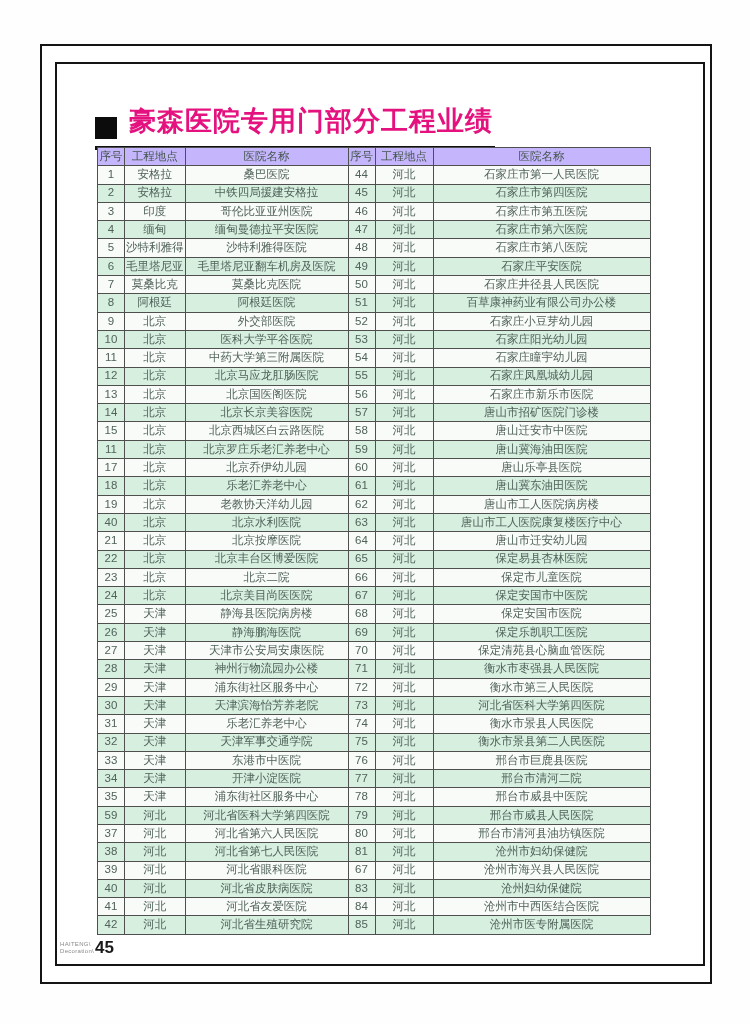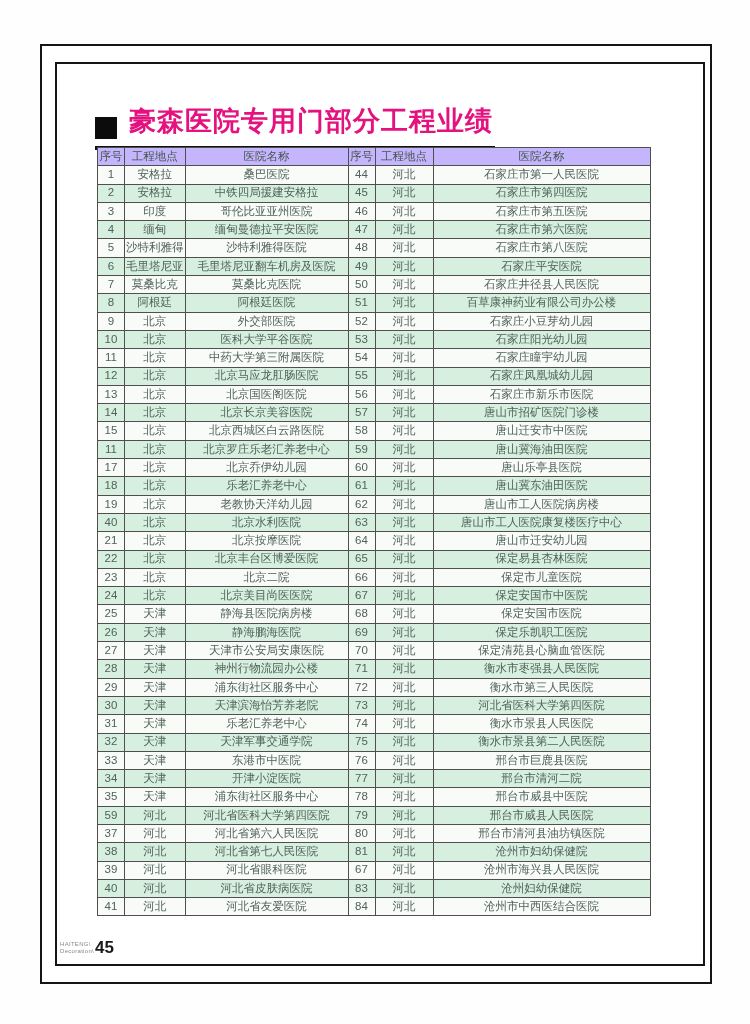--- a/index.html
+++ b/index.html
@@ -378,20 +378,28 @@
           <td>沧州妇幼保健院</td>
         </tr>
         <tr class="row-white">
           <td>41</td>
           <td>河北</td>
           <td>河北省友爱医院</td>
           <td>84</td>
           <td>河北</td>
           <td>沧州市中西医结合医院</td>
         </tr>
+        <tr class="row-green">
+          <td>42</td>
+          <td>河北</td>
+          <td>河北省生殖研究院</td>
+          <td>85</td>
+          <td>河北</td>
+          <td>沧州市医专附属医院</td>
+        </tr>
       </tbody>
   </table>
 
   <div class="footer">
     <span class="footer-brand">
       <span>HAITENG\</span>
       <span>Decoration\</span>
     </span>
     <span class="footer-page">45</span>
   </div>

